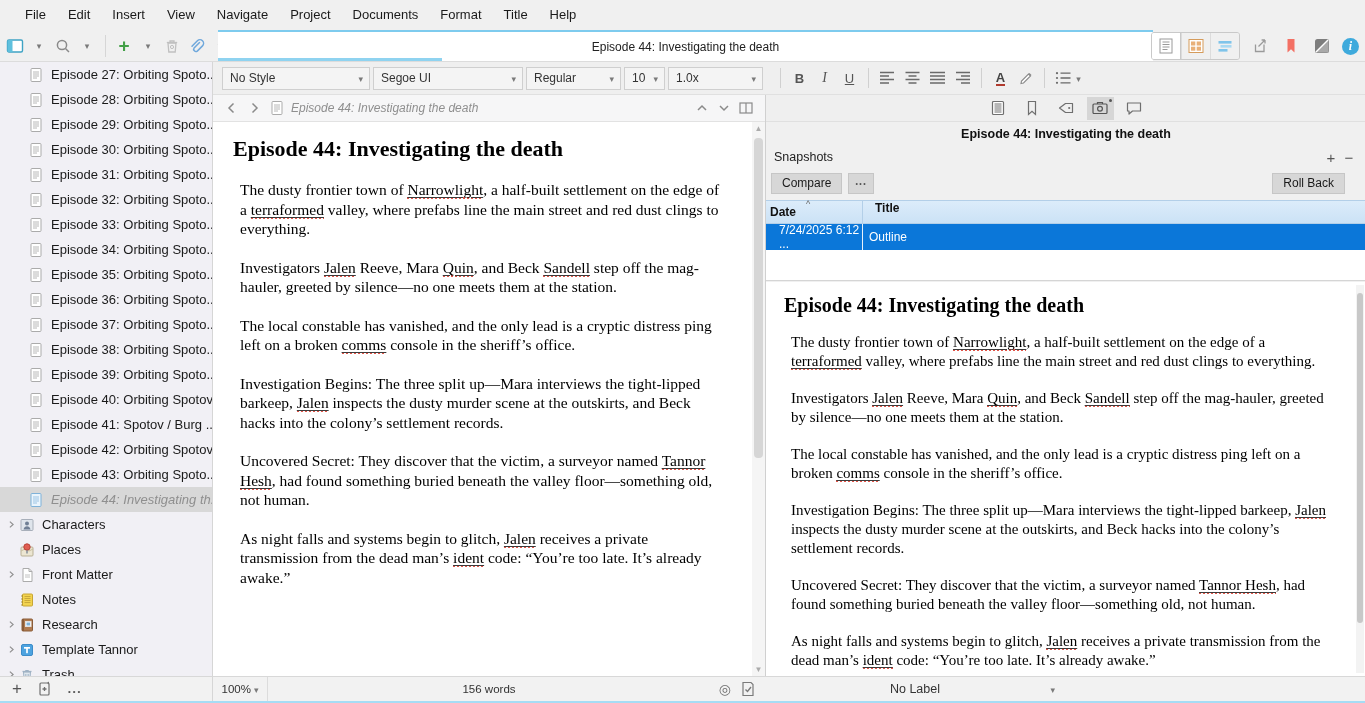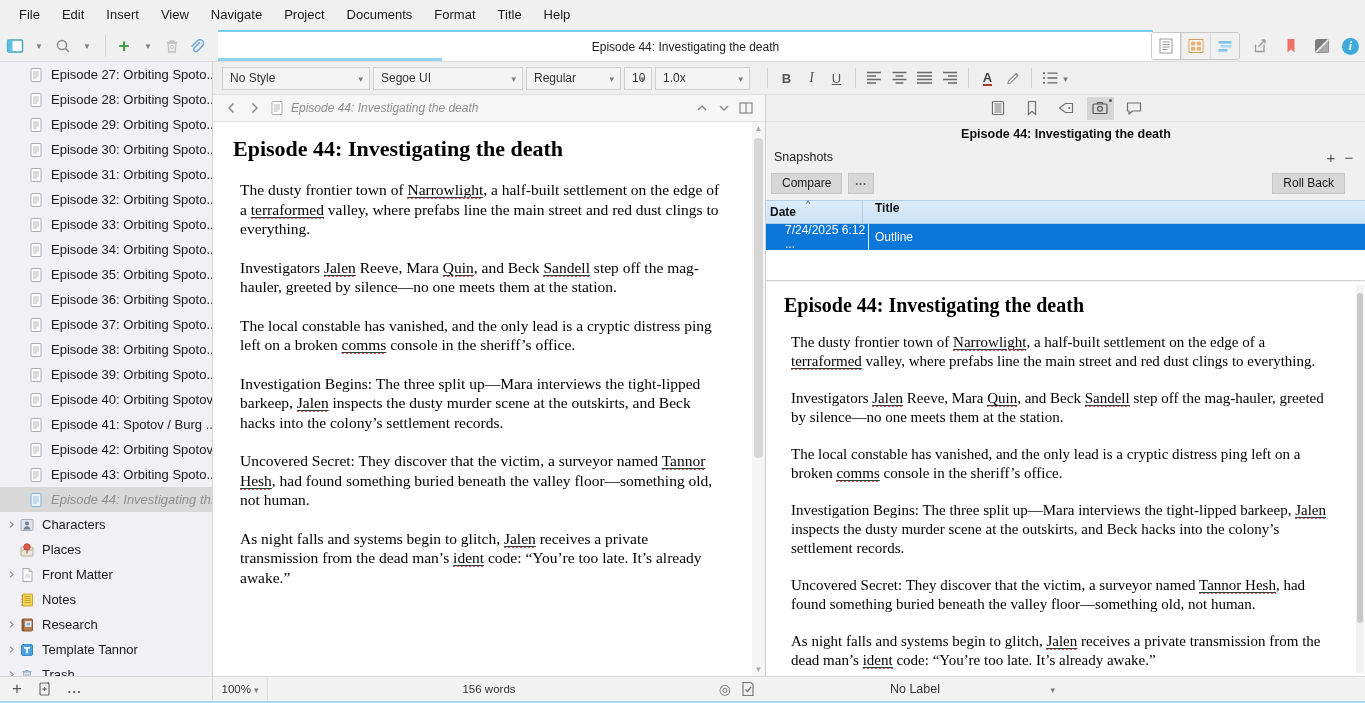--- a/index.html
+++ b/index.html
@@ -2,21 +2,21 @@
 <html><head>
 <meta charset="utf-8">
 <style>
   html,body{margin:0;padding:0;background:#cfd4d9;}
   *{box-sizing:border-box;}
   #app{position:relative;width:1365px;height:703px;background:#f0f0f0;
        font-family:"Liberation Sans",sans-serif;color:#1a1a1a;overflow:hidden;
        -webkit-font-smoothing:antialiased;}
   
   .menubar{position:absolute;left:0;top:0;width:1113px;height:30px;background:#f0f0f0;
-           display:flex;align-items:center;padding-left:8px;font-size:13px;}
+           display:flex;align-items:center;padding-left:14px;font-size:13px;}
   .menu-item{padding:0 11px;line-height:30px;cursor:default;}
   
   .toolbar{position:absolute;left:0;top:30px;width:1365px;height:32px;background:#f0f0f0;
            border-bottom:1px solid #dcdcdc;}
   .tb-left{position:absolute;left:4px;top:0;height:32px;display:flex;align-items:center;gap:2px;}
   .tb-right{position:absolute;right:6px;top:0;height:32px;display:flex;align-items:center;gap:9px;}
   .tb-field{position:absolute;left:218px;right:212px;top:0;height:31px;background:#ffffff;
             border-top:2px solid #7ecbee;display:flex;align-items:center;justify-content:center;
             font-size:12px;color:#222;}
   .tb-field .progress{position:absolute;left:0;bottom:0;height:3px;width:24%;background:#8fd3f0;}
@@ -105,21 +105,21 @@
   .dots-btn::after{content:"•••";font-size:7px;letter-spacing:1.5px;color:#555;}
   .snap-btnrow .grow{flex:1;}
   .snap-table{position:absolute;left:0;top:105px;width:600px;}
   .snap-th{height:24px;background:linear-gradient(#dcecfa,#cbe2f6);border-top:1px solid #b3cfe8;border-bottom:1px solid #b3cfe8;
            display:flex;font-size:12px;font-weight:bold;color:#111;position:relative;}
   .snap-th .c1{width:97px;border-right:1px solid #b3cfe8;display:flex;align-items:center;padding-left:4px;position:relative;}
   .snap-th .c2{flex:1;display:flex;align-items:flex-start;padding-left:6px;margin-left:6px;}
   .sort-caret{position:absolute;top:-2px;left:40px;font-size:9px;color:#666;font-weight:normal;}
   .sort-caret::after{content:"^";}
   .snap-row{height:26px;background:#0b77d9;color:#fff;display:flex;font-size:12px;}
-  .snap-row .c1{width:97px;border-right:1px solid #e8f1fa;display:flex;align-items:center;padding-left:13px;margin-left:6px;}
+  .snap-row .c1{width:97px;border-right:1px solid #e8f1fa;display:flex;align-items:center;padding-left:13px;}
   .snap-row .c2{flex:1;display:flex;align-items:center;padding-left:6px;}
   .snap-empty{height:31px;background:#ffffff;border-bottom:1px solid #d5d5d5;}
   .preview{position:absolute;left:0;top:187px;width:600px;height:394px;background:#fff;overflow:hidden;
            padding:12px 34px 0 25px;}
   .pv-scroll{position:absolute;right:1px;top:190px;width:8px;height:388px;background:#f3f3f3;}
   .pv-scroll .thumb{position:absolute;left:1px;right:1px;top:8px;height:330px;background:#c8c8c8;border-radius:3px;}
   .insp-footer{position:absolute;left:765px;top:676px;width:600px;height:25px;background:#f2f2f2;
                border-top:1px solid #d8d8d8;display:flex;}
   .if-dd{width:300px;position:relative;display:flex;align-items:center;justify-content:center;
          font-size:12.5px;color:#333;}
@@ -654,21 +654,21 @@
         <span class="caret"></span>
       </span>
     <span class="dd" style="width:150px">
         <span>Segoe UI</span>
         <span class="caret"></span>
       </span>
     <span class="dd" style="width:95px">
         <span>Regular</span>
         <span class="caret"></span>
       </span>
-    <span class="dd" style="width:28px">
+    <span class="dd" style="width:41px">
         <span>10</span>
         <span class="caret"></span>
       </span>
     <span class="dd" style="width:95px">
         <span>1.0x</span>
         <span class="caret"></span>
       </span>
     <span class="fmt-sep" style="margin-left:14px"></span>
     <span class="fmt-btn b-letter">B</span>
     <span class="fmt-btn i-letter">I</span>

